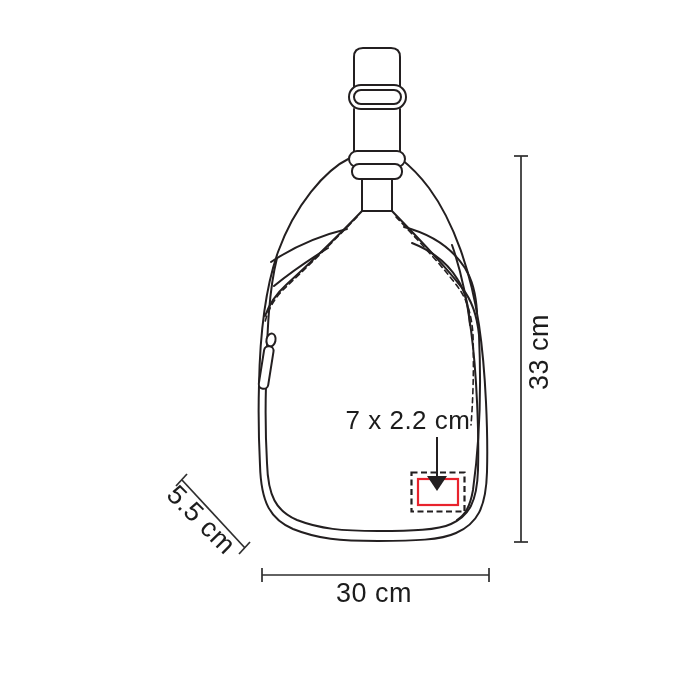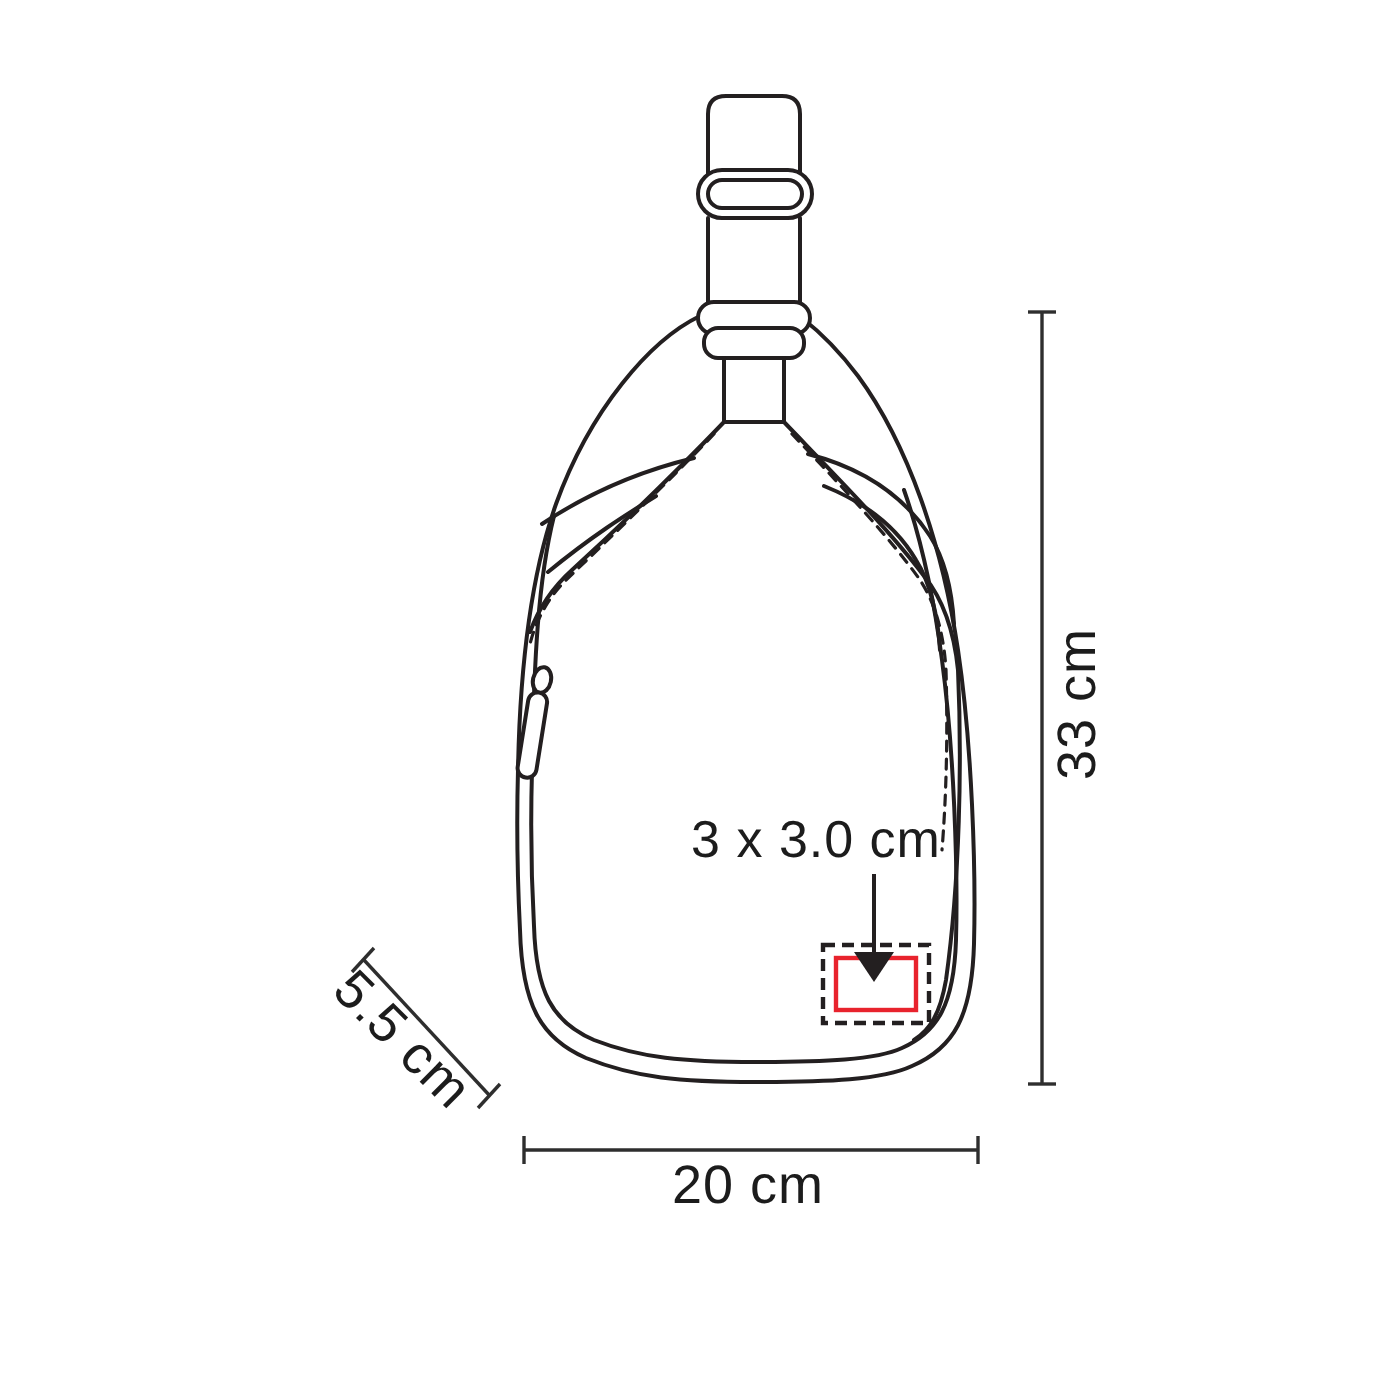--- a/index.html
+++ b/index.html
@@ -117,20 +117,20 @@
       </g>
 
       <g>
         <line x1="182" y1="480" x2="245" y2="548"></line>
         <line x1="176" y1="486" x2="187" y2="474"></line>
         <line x1="239" y1="554" x2="250" y2="542"></line>
       </g>
     </g>
   </svg>
 
-  <div class="dim-label print-label" style="left:408px; top:420px;">3 x 3.0 cm</div>
+  <div class="dim-label print-label" style="left:408px; top:420px;">7 x 2.2 cm</div>
 
   <div class="dim-label rot-ccw" style="left:539px; top:352px;">33 cm</div>
 
-  <div class="dim-label" style="left:374px; top:593px;">20 cm</div>
+  <div class="dim-label" style="left:374px; top:593px;">30 cm</div>
 
   <div class="dim-label rot-45" style="left:201px; top:520px;">5.5 cm</div>
 </div>
 
 </body></html>

